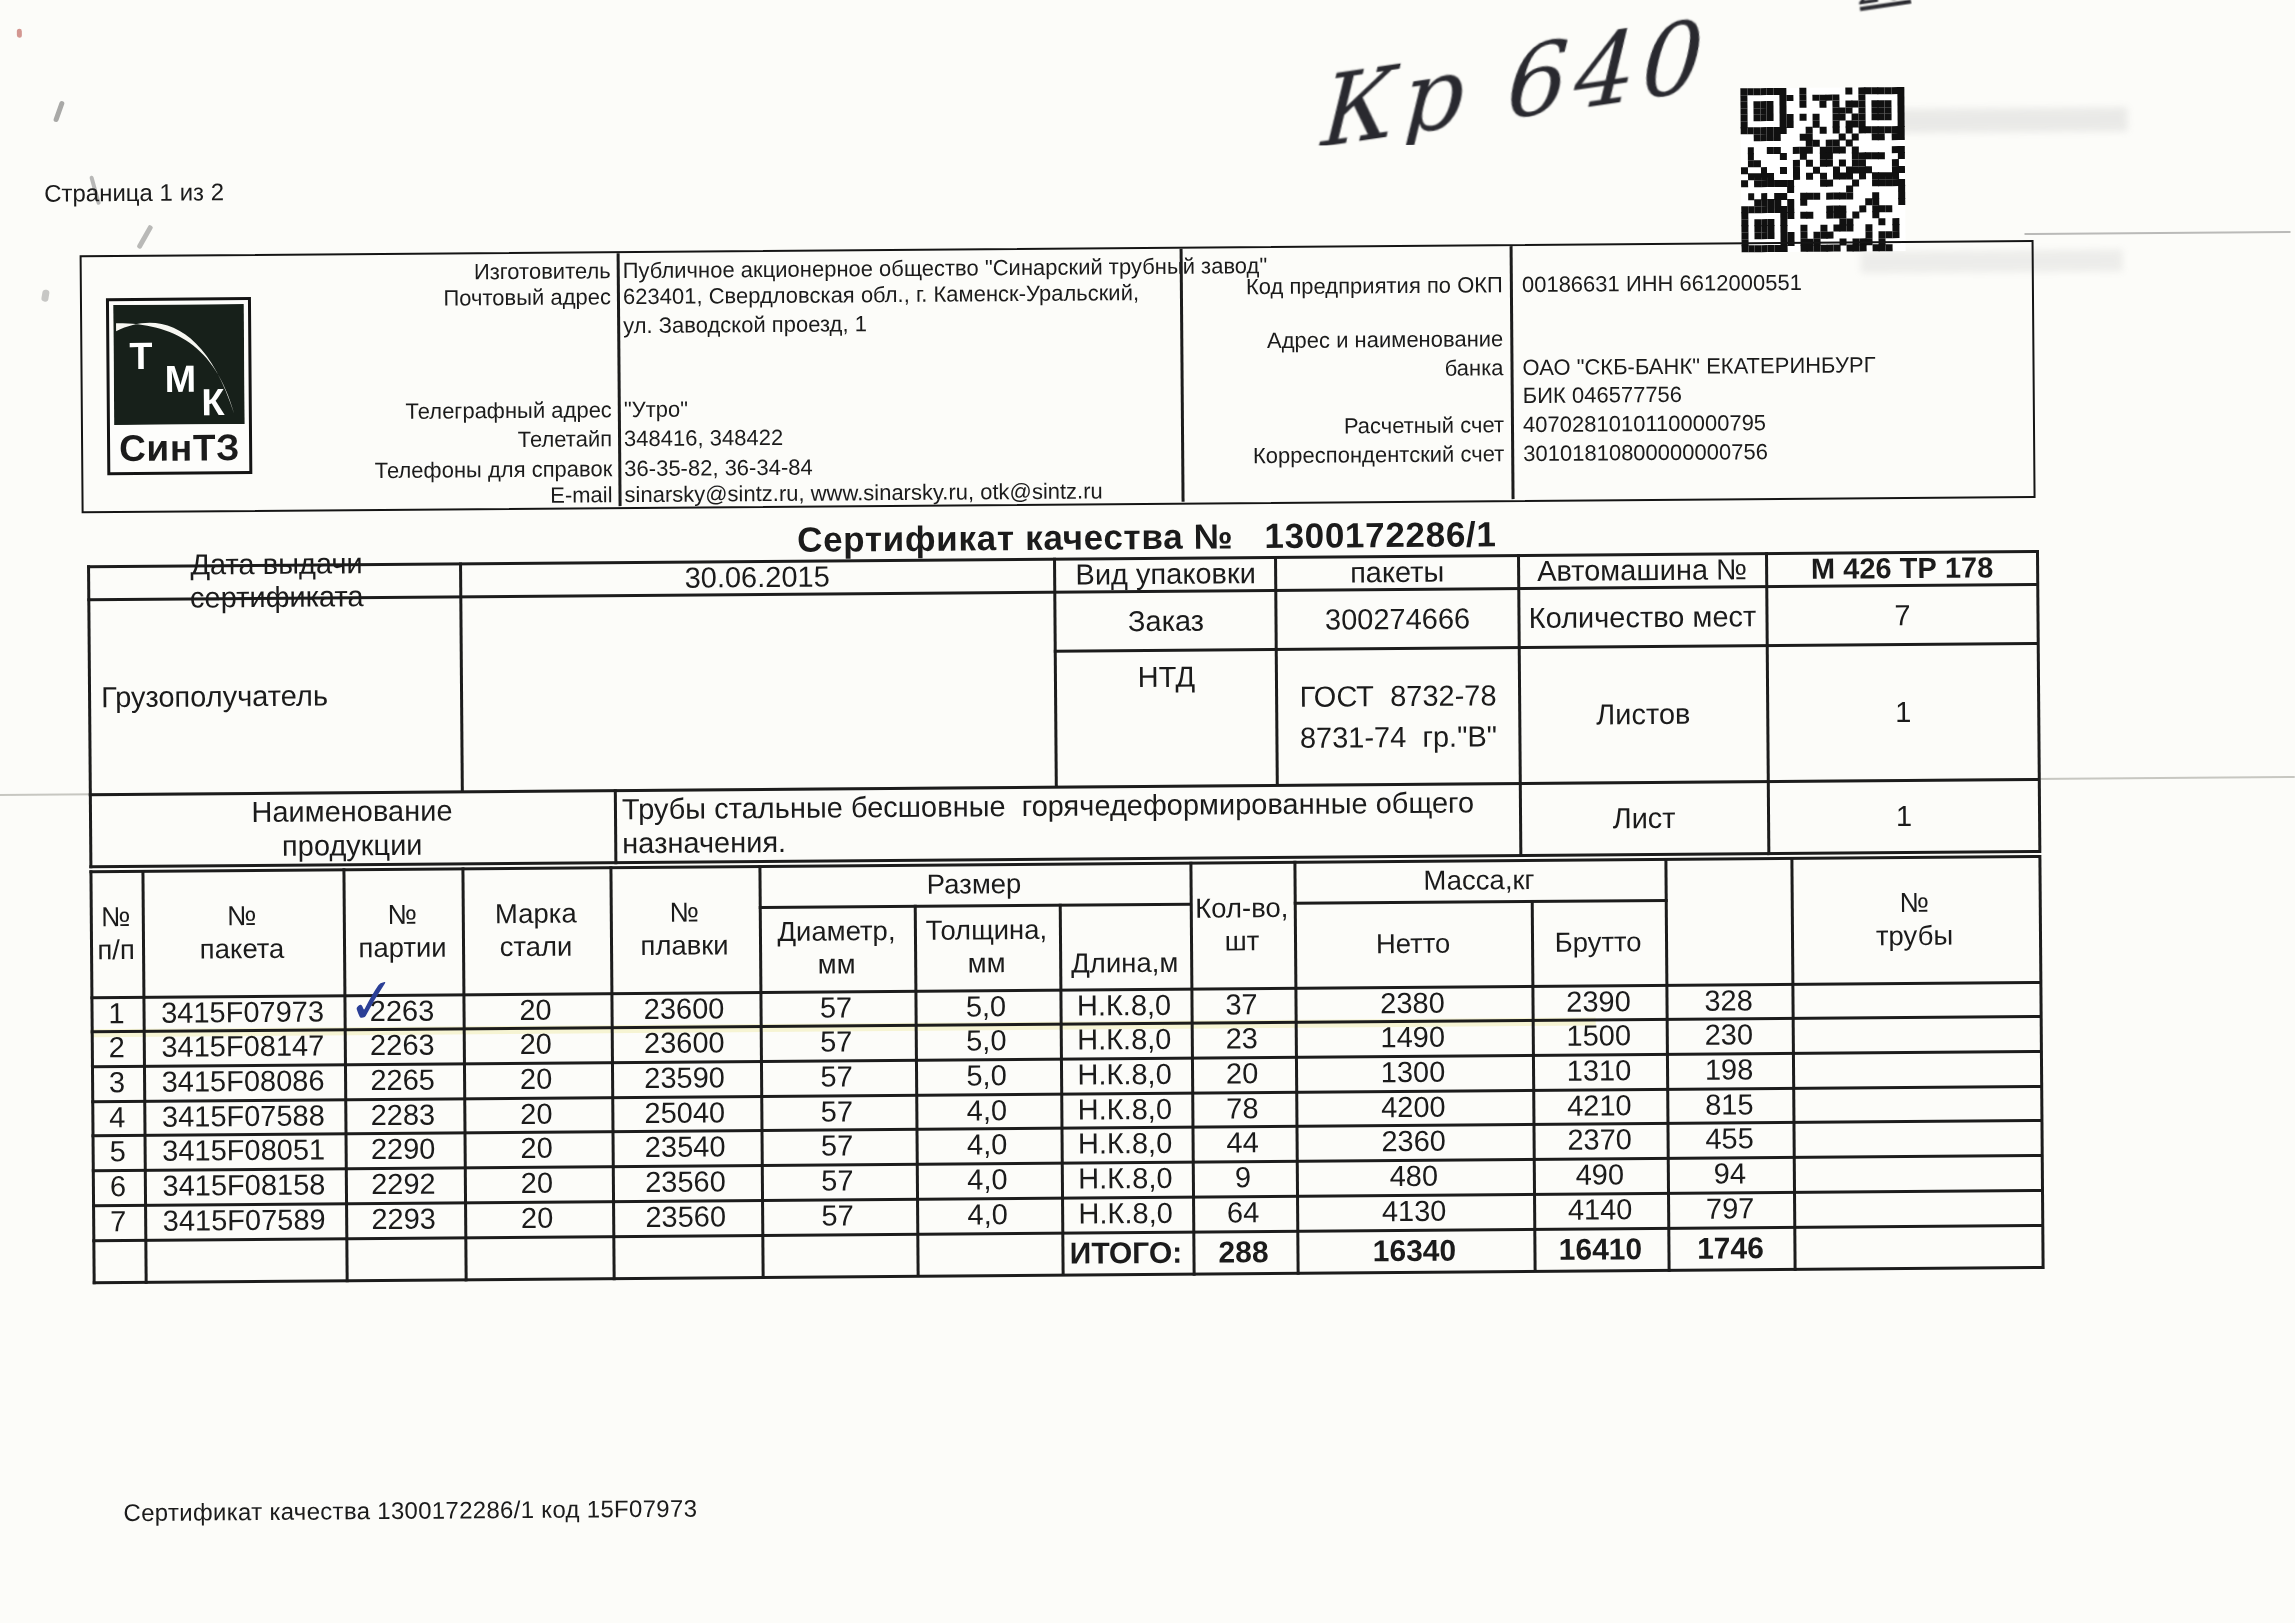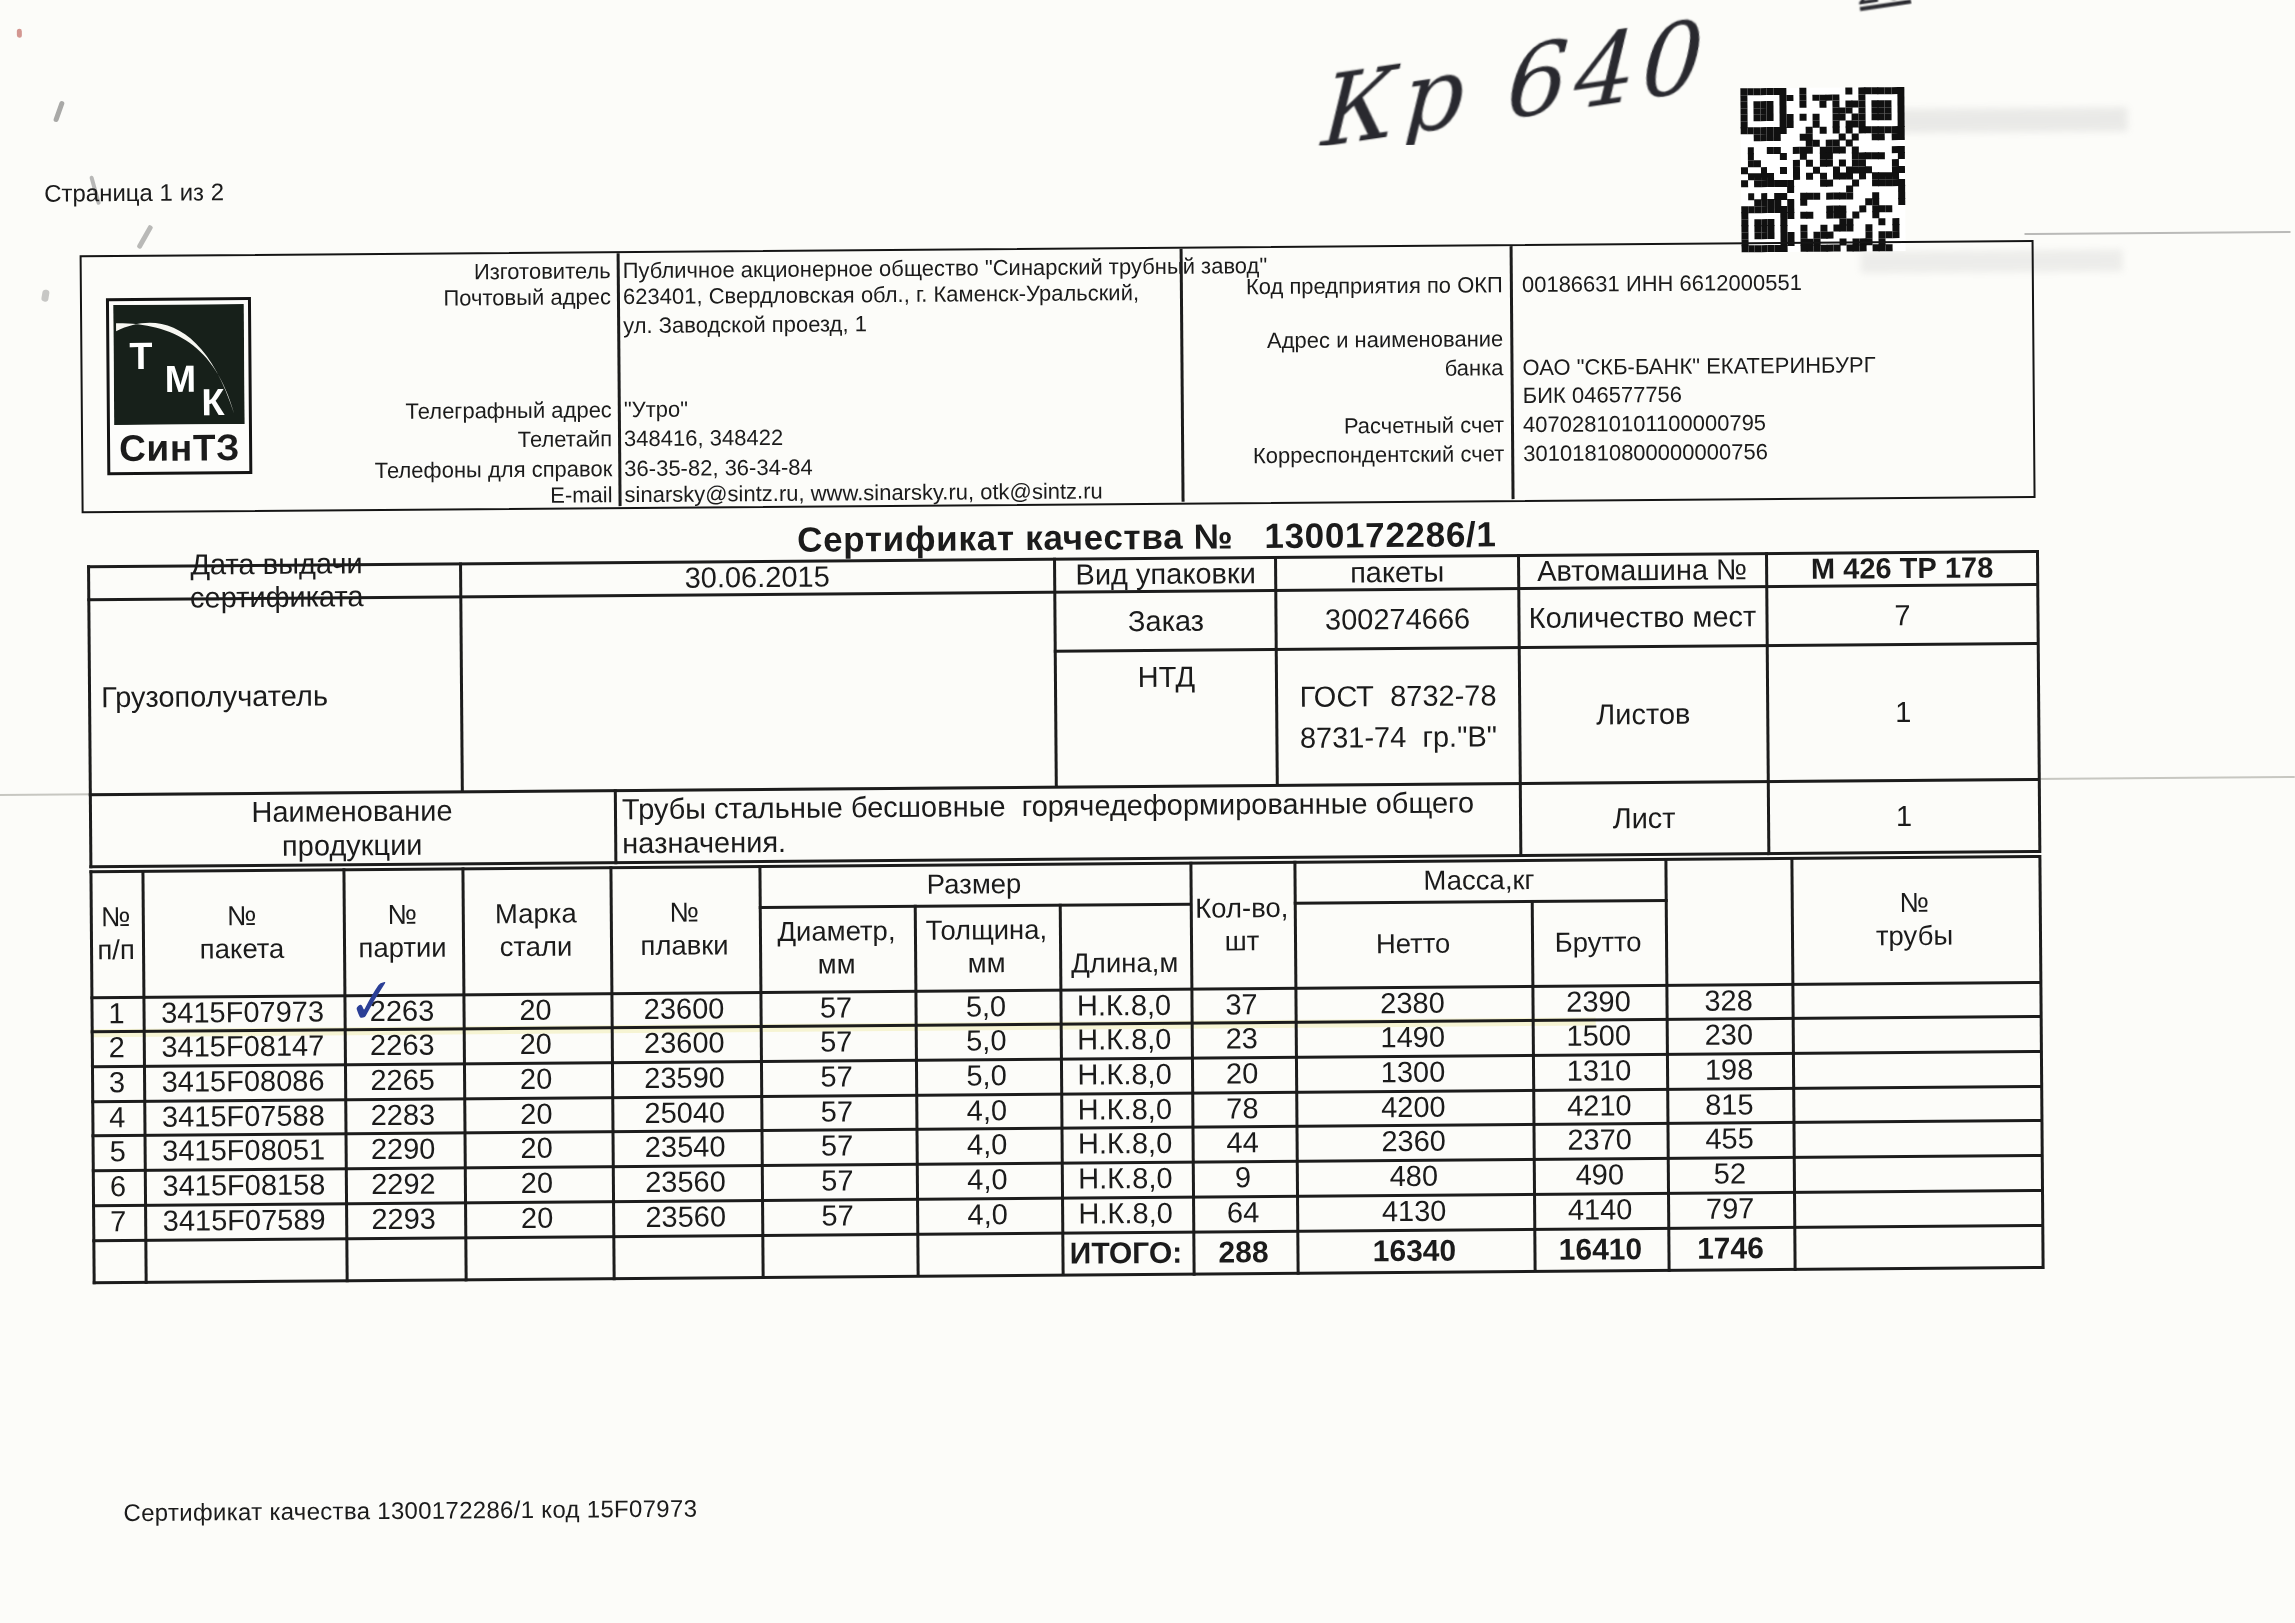--- a/index.html
+++ b/index.html
@@ -604,21 +604,21 @@
         <span class="c1">3415F08158</span>
         <span class="c2">2292</span>
         <span class="c3">20</span>
         <span class="c4">23560</span>
         <span class="c5">57</span>
         <span class="c6">4,0</span>
         <span class="c7">Н.К.8,0</span>
         <span class="c8">9</span>
         <span class="c9">480</span>
         <span class="c10">490</span>
-        <span class="c11">52</span>
+        <span class="c11">94</span>
         <span class="c12"></span>
   </div>
   <div class="trow" style="top:1196px">
     <span class="c0">7</span>
         <span class="c1">3415F07589</span>
         <span class="c2">2293</span>
         <span class="c3">20</span>
         <span class="c4">23560</span>
         <span class="c5">57</span>
         <span class="c6">4,0</span>

